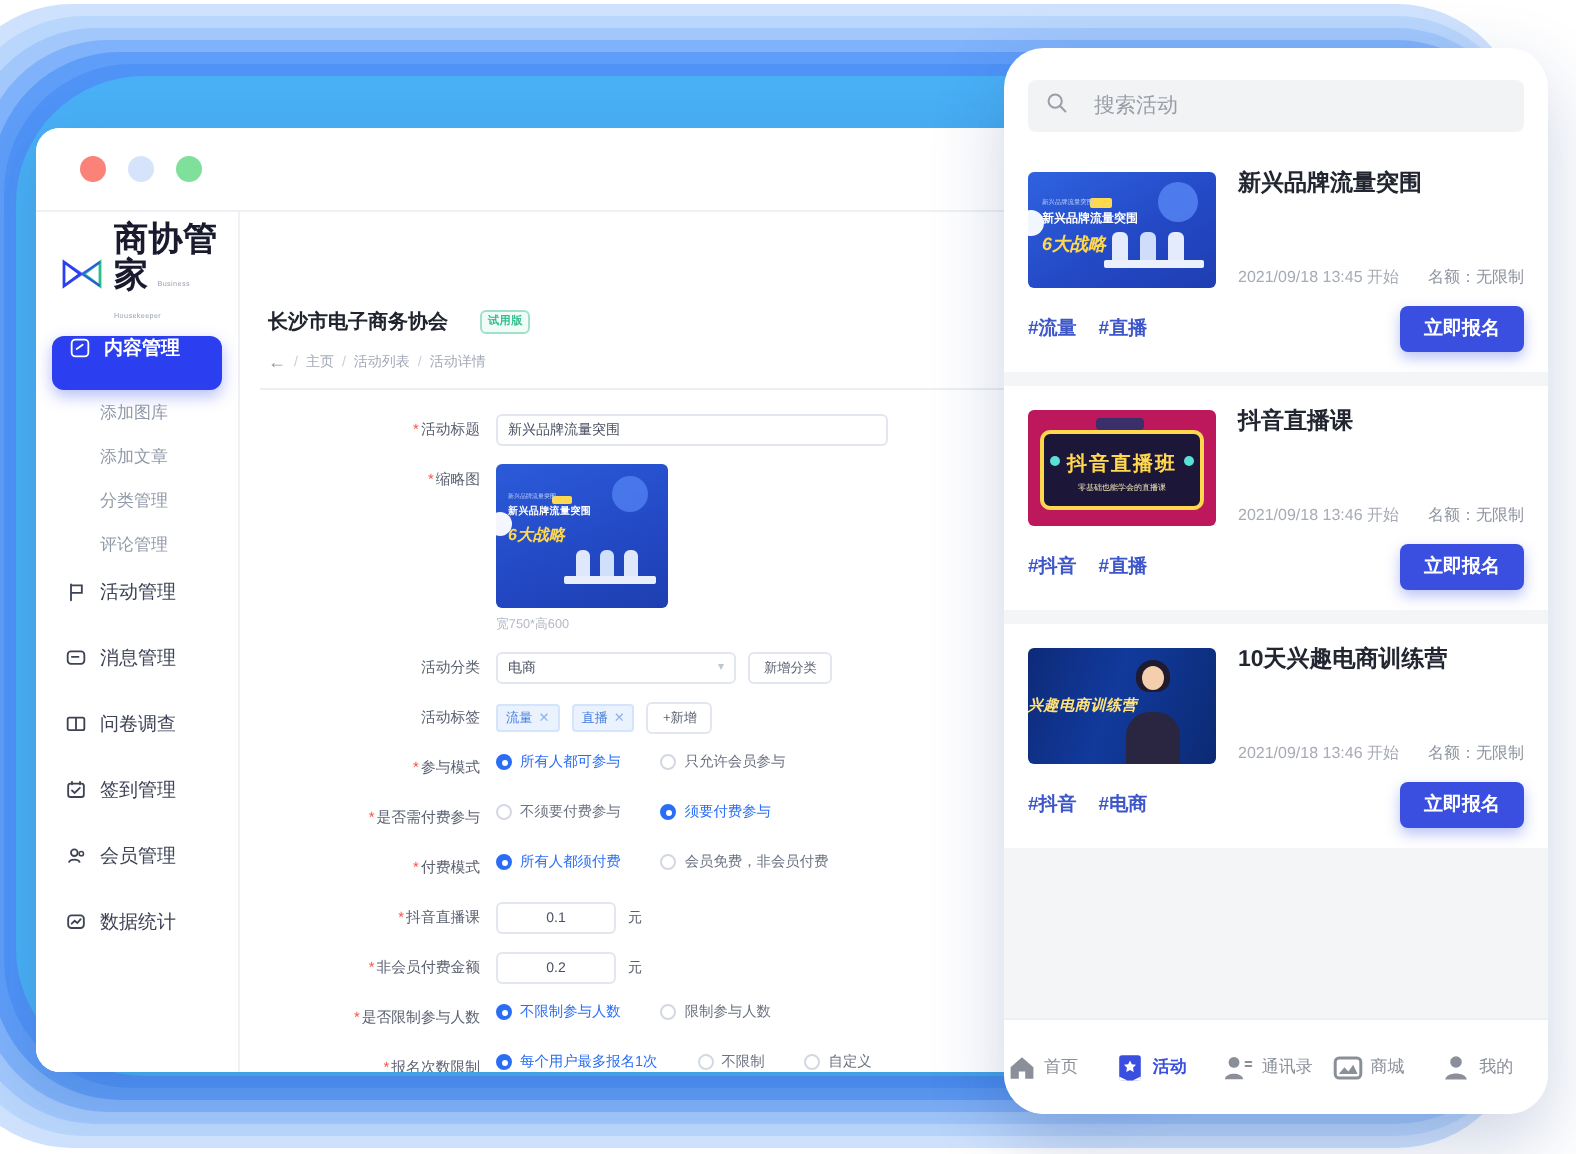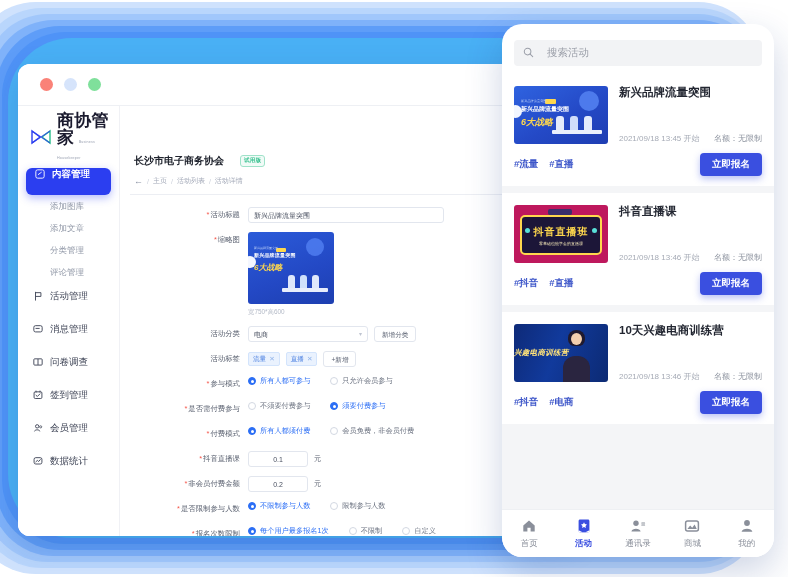--- a/index.html
+++ b/index.html
@@ -159,21 +159,21 @@
 
   .art3 { background: linear-gradient(110deg,#0e2a78 0%,#113a9c 45%,#0c2a73 100%); }
   .art3 .c-t { position:absolute; left:0; top:24px; font-size:7.5px; font-weight:800; color:#ffe37a;
                font-style: italic; letter-spacing:.3px;}
   .art3 .c-hair { position:absolute; right:23px; top:6px; width:17px; height:16px; border-radius:50% 50% 40% 40%; background:#201a2e;}
   .art3 .c-body { position:absolute; right:18px; bottom:0; width:27px; height:26px; border-radius:12px 12px 0 0; background:#2a2540;}
   .art3 .c-face { position:absolute; right:26px; top:9px; width:11px; height:12px; border-radius:50%; background:#f3cfae;}
 
   
   .tabbar { height: 48px; background: #fff; border-top: 1px solid #eef0f3; display: flex; align-items: center; }
-  .tab { flex: 1; display: flex; flex-direction: column; align-items: center; gap: 3px; }
+  .tab { flex: 1; display: flex; flex-direction: row; align-items: center; gap: 3px; }
   .tab .tlabel { font-size: 8.5px; color: #8a8f9a; }
   .tab.active .tlabel { color: #3a4fe0; font-weight: 700; }
   .tab .tico { width: 17px; height: 17px; display: flex; align-items: center; justify-content: center; }
 </style>
 </head>
 <body>
 
 <div id="stage">
 
   <div class="glow g1"></div>

